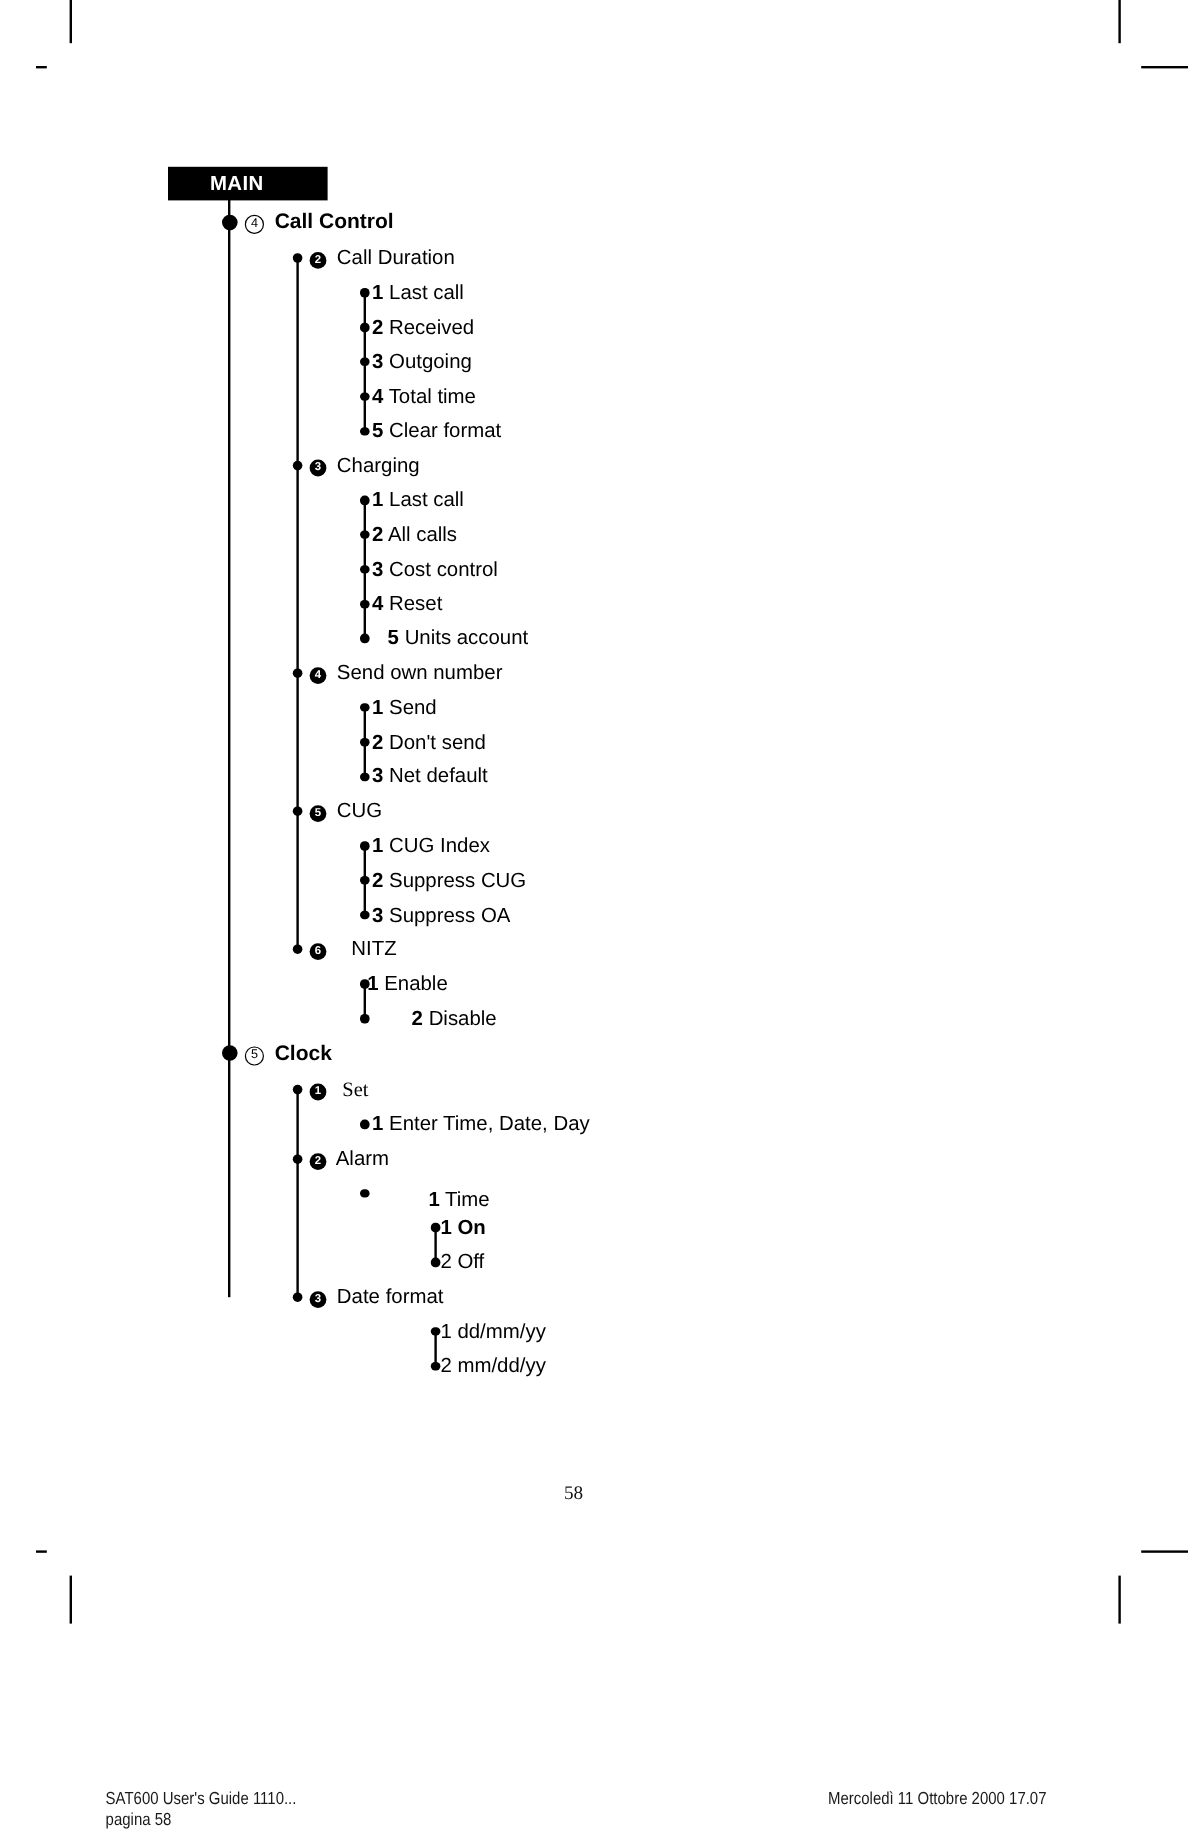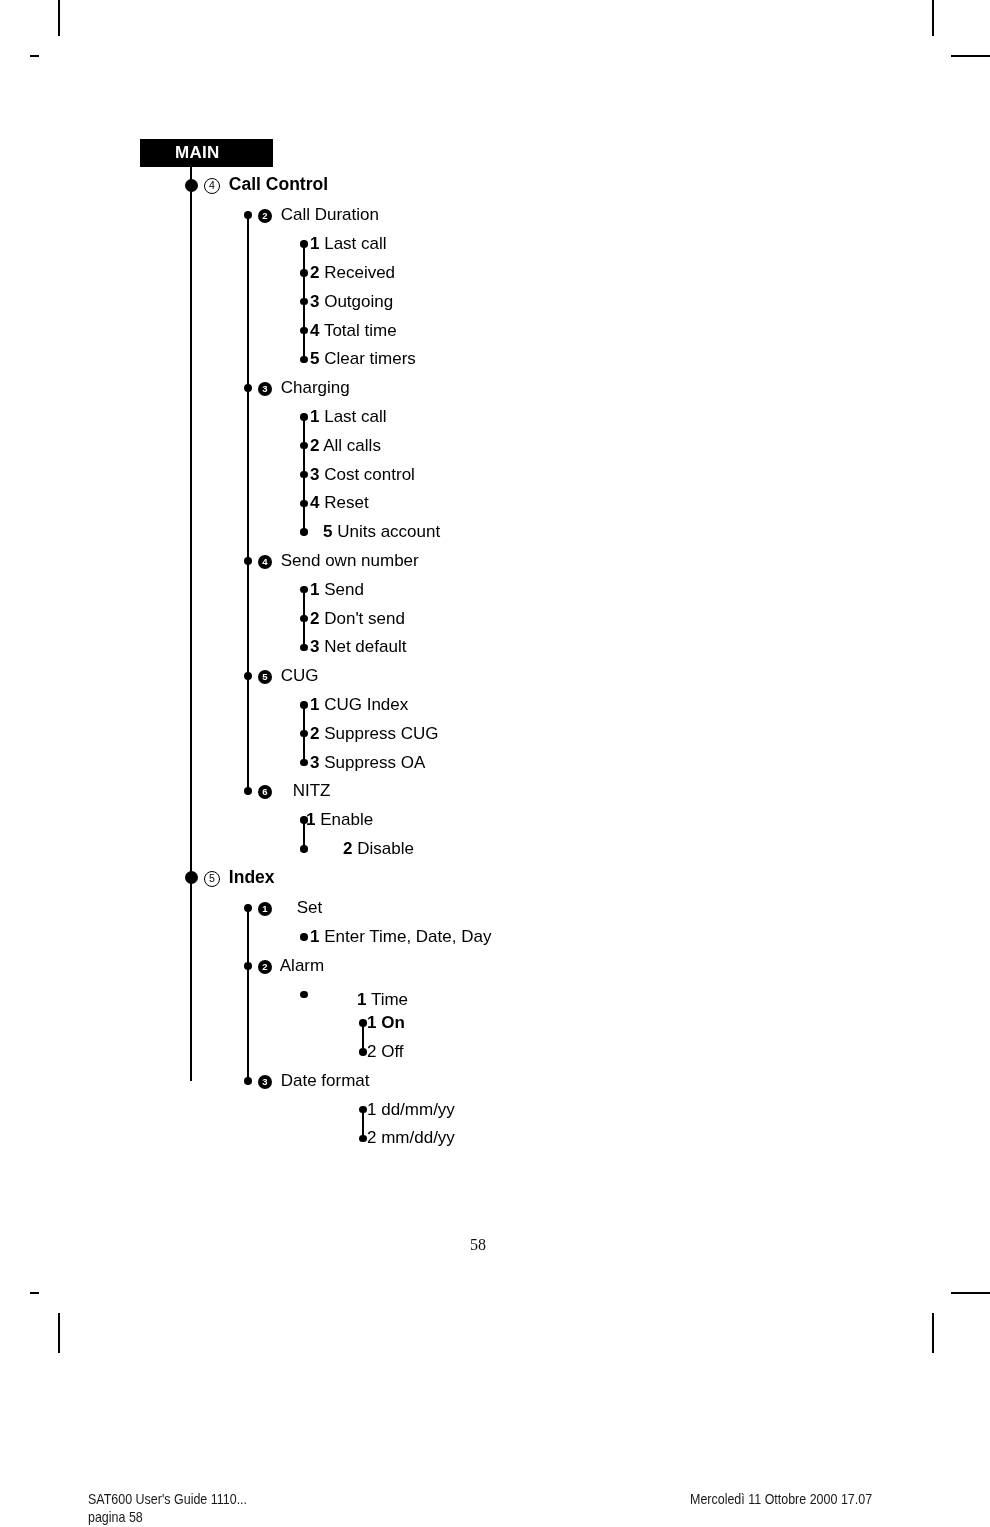--- a/index.html
+++ b/index.html
@@ -207,21 +207,21 @@
     <div class="node lvl3" style="left: 0px; top: 292.7px;">
       <span class="dot" style="width: 7.5px; height: 7.5px; left: 300.45px; top: 5.25px;"></span>
       <span class="txt" style="left: 310px; top: 0px;"><span class="num">3</span><span> Outgoing</span></span>
     </div>
     <div class="node lvl3" style="left: 0px; top: 321.5px;">
       <span class="dot" style="width: 7.5px; height: 7.5px; left: 300.45px; top: 5.25px;"></span>
       <span class="txt" style="left: 310px; top: 0px;"><span class="num">4</span><span> Total time</span></span>
     </div>
     <div class="node lvl3" style="left: 0px; top: 350.3px;">
       <span class="dot" style="width: 7.5px; height: 7.5px; left: 300.45px; top: 5.25px;"></span>
-      <span class="txt" style="left: 310px; top: 0px;"><span class="num">5</span><span> Clear timers</span></span>
+      <span class="txt" style="left: 310px; top: 0px;"><span class="num">5</span><span> Clear format</span></span>
     </div>
     <div class="node lvl2" style="left: 0px; top: 379.1px;">
       <span class="dot" style="width: 8px; height: 8px; left: 244.2px; top: 5px;"></span>
       <span class="txt" style="left: 258px; top: 0px;"><span class="disc">3</span><span style="margin-left: 4px;"> Charging</span></span>
     </div>
     <div class="node lvl3" style="left: 0px; top: 407.9px;">
       <span class="dot" style="width: 7.5px; height: 7.5px; left: 300.45px; top: 5.25px;"></span>
       <span class="txt" style="left: 310px; top: 0px;"><span class="num">1</span><span> Last call</span></span>
     </div>
     <div class="node lvl3" style="left: 0px; top: 436.7px;">
@@ -279,25 +279,25 @@
     <div class="node lvl3" style="left: 0px; top: 811.1px;">
       <span class="dot" style="width: 7.5px; height: 7.5px; left: 300.45px; top: 5.25px;"></span>
       <span class="txt" style="left: 306px; top: 0px;"><span class="num">1</span><span> Enable</span></span>
     </div>
     <div class="node lvl3" style="left: 0px; top: 839.9px;">
       <span class="dot" style="width: 7.5px; height: 7.5px; left: 300.45px; top: 5.25px;"></span>
       <span class="txt" style="left: 310px; top: 0px; margin-left: 33px;"><span class="num">2</span><span> Disable</span></span>
     </div>
     <div class="node lvl1" style="left: 0px; top: 868.7px;">
       <span class="dot" style="width: 13px; height: 13px; left: 184.7px; top: 2.5px;"></span>
-      <span class="txt" style="left: 204px; top: 0px;"><span class="ring">5</span><span style="margin-left: 4px;"> Index</span></span>
+      <span class="txt" style="left: 204px; top: 0px;"><span class="ring">5</span><span style="margin-left: 4px;"> Clock</span></span>
     </div>
     <div class="node lvl2" style="left: 0px; top: 899px;">
       <span class="dot" style="width: 8px; height: 8px; left: 244.2px; top: 5px;"></span>
-      <span class="txt" style="left: 258px; top: 0px;"><span class="disc">1</span><span style="margin-left: 20px;"> Set</span></span>
+      <span class="txt" style="left: 258px; top: 0px;"><span class="disc">1</span><span style="margin-left: 9px; font-family: Liberation Serif, serif;"> Set</span></span>
     </div>
     <div class="node lvl3" style="left: 0px; top: 927.8px;">
       <span class="dot" style="width: 7.5px; height: 7.5px; left: 300.45px; top: 5.25px;"></span>
       <span class="txt" style="left: 310px; top: 0px;"><span class="num">1</span><span> Enter Time, Date, Day</span></span>
     </div>
     <div class="node lvl2" style="left: 0px; top: 956.6px;">
       <span class="dot" style="width: 8px; height: 8px; left: 244.2px; top: 5px;"></span>
       <span class="txt" style="left: 258px; top: 0px;"><span class="disc">2</span><span style="margin-left: 4px;"> Alarm</span></span>
     </div>
     <div class="node lvl3" style="left: 0px; top: 985.4px;">

